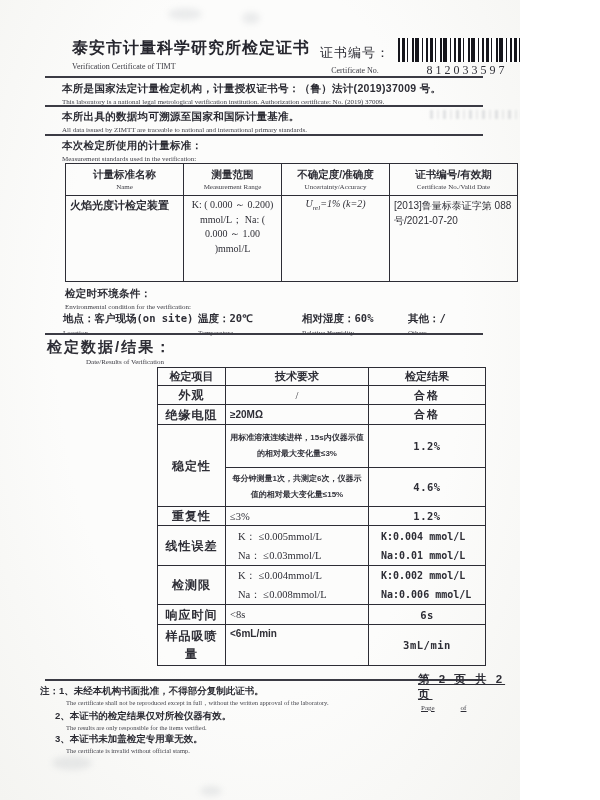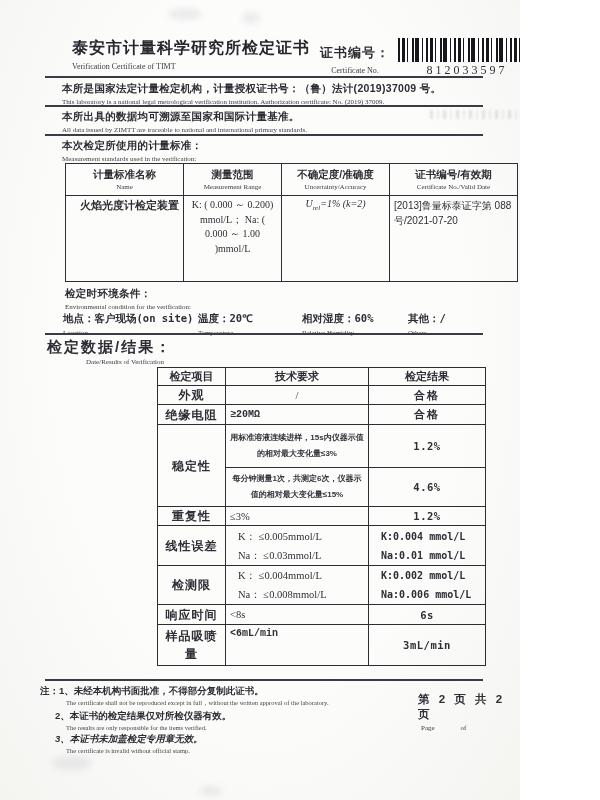--- a/index.html
+++ b/index.html
@@ -8,40 +8,40 @@
     background:radial-gradient(ellipse at 50% 42%, #fcfcfb 55%, #f4f4f1 100%);
     font-family:"Liberation Sans",sans-serif;color:#2e2e36;
   }
   .abs{position:absolute;}
   .rule{position:absolute;left:45px;right:37px;height:2px;background:#3b3b44;}
   .rule.thin{height:1.5px;}
 
   
   .hdr-title-cn{font-size:16px;font-weight:bold;letter-spacing:1px;color:#26262e;}
   .hdr-title-en{font-family:"Liberation Serif",serif;font-size:8px;color:#3a3a42;margin-top:3px;}
-  .certlabel-cn{font-size:13px;font-weight:bold;letter-spacing:1px;}
+  .certlabel-cn{font-size:13px;font-weight:normal;letter-spacing:1px;}
   .certlabel-en{font-family:"Liberation Serif",serif;font-size:8px;color:#3a3a42;text-align:center;margin-top:4px;}
   .barcode{width:138px;height:24px;
     background-image:repeating-linear-gradient(90deg,
       #16161c 0 2px,#fff 2px 4px,#16161c 4px 7px,#fff 7px 9px,
       #16161c 9px 10px,#fff 10px 14px,#16161c 14px 16px,#fff 16px 17px,
       #16161c 17px 21px,#fff 21px 24px,#16161c 24px 25px,#fff 25px 28px);}
   .barcode-num{font-family:"Liberation Serif",serif;font-size:12px;letter-spacing:3px;text-align:center;margin-top:1px;}
 
   
   .stmt-cn{font-size:10.5px;font-weight:600;letter-spacing:0.3px;color:#2c2c34;}
   .stmt-en{font-family:"Liberation Serif",serif;font-size:7px;color:#3c3c44;margin-top:2px;}
 
   
   .std-table{border-collapse:collapse;table-layout:fixed;}
   .std-table th,.std-table td{border:1.5px solid #2d2d35;padding:2px 4px;}
   .std-h-cn{font-size:10.5px;font-weight:bold;text-align:center;}
   .std-h-en{font-family:"Liberation Serif",serif;font-size:7px;font-weight:normal;color:#3a3a42;margin-top:1px;}
   .std-table td{vertical-align:top;}
-  .std-name{font-size:11px;font-weight:600;text-align:right;padding-top:5px;}
+  .std-name{font-size:11px;font-weight:600;text-align:left;padding-top:5px;}
   .std-range{font-family:"Liberation Serif",serif;font-size:10px;text-align:center;padding-top:5px;line-height:1.45;}
   .std-unc{font-family:"Liberation Serif",serif;font-style:italic;font-size:10px;text-align:center;padding-top:5px;}
   .std-unc sub{font-size:7px;}
   .std-cert{font-size:10px;font-weight:400;padding-top:5px;line-height:1.5;}
 
   
   .env-title-cn{font-size:10.5px;font-weight:600;letter-spacing:0.3px;}
   .env-title-en{font-family:"Liberation Serif",serif;font-size:7px;color:#3c3c44;margin-top:2px;}
   .env-label{font-size:10.5px;font-weight:600;}
   .env-value{font-family:"DejaVu Sans Mono",monospace;font-size:10.5px;font-weight:bold;}
@@ -49,21 +49,21 @@
 
   
   .res-title-cn{font-size:15px;font-weight:bold;letter-spacing:2px;}
   .res-title-en{font-family:"Liberation Serif",serif;font-size:7px;color:#3c3c44;margin-top:1px;padding-left:39px;}
   .res-table{border-collapse:collapse;table-layout:fixed;}
   .res-table th,.res-table td{border:1.3px solid #2d2d35;padding:0 4px;}
   .res-table th{font-size:11px;font-weight:bold;text-align:center;}
   .rt-item{font-size:12px;font-weight:600;text-align:center;letter-spacing:1px;padding:0 2px;line-height:1.5;}
   .rt-center{font-family:"Liberation Serif",serif;font-size:10.5px;text-align:center;}
   .rt-req{font-family:"Liberation Serif",serif;font-size:10.5px;text-align:left;padding-left:8px;}
-  .rt-req-mono{font-family:Liberation Mono, monospace;font-size:10px;font-weight:bold;text-align:left;padding-left:8px;}
+  .rt-req-mono{font-family:Liberation Sans, sans-serif;font-size:10px;font-weight:bold;text-align:left;padding-left:8px;}
   .rt-stab{font-size:8px;font-weight:600;line-height:1.95;text-align:center;padding:0 6px;color:#33333b;}
   .rt-pass{font-size:11px;font-weight:600;text-align:center;letter-spacing:2px;}
   .rt-val{font-family:"DejaVu Sans Mono",monospace;font-size:10.5px;font-weight:bold;text-align:center;letter-spacing:0.5px;}
   .rt-two-serif div{font-family:Liberation Serif, serif;font-size:10.5px;line-height:19px;text-align:left;padding-left:8px;}
   .rt-two-mono div{font-family:"DejaVu Sans Mono",monospace;font-size:10px;font-weight:bold;line-height:19px;text-align:left;padding-left:8px;}
 
   
   .note-line{display:flex;}
   .note-prefix{font-size:9.5px;font-weight:600;flex:0 0 auto;}
   .note-cn{font-size:9.5px;font-weight:600;color:#2c2c34;}
@@ -257,24 +257,24 @@
   <div class="rule thin" style="top:679px;"></div>
 
   <div class="abs" style="left:40px;top:685px;width:370px;">
     <div class="note-line">
       <span class="note-prefix">注：</span>
       <span class="note-cn">1、未经本机构书面批准，不得部分复制此证书。</span>
     </div>
     <div class="note-en" style="margin-left:26px;">The certificate shall not be reproduced except in full，without the written approval of the laboratory.</div>
     <div class="note-cn" style="margin-left:15px;">2、本证书的检定结果仅对所检仪器有效。</div>
     <div class="note-en" style="margin-left:26px;">The results are only responsible for the items verified.</div>
-    <div class="note-cn" style="margin-left:15px;font-style:italic;">3、本证书未加盖检定专用章无效。</div>
+    <div class="note-cn" style="margin-left:15px;">3、本证书未加盖检定专用章无效。</div>
     <div class="note-en" style="margin-left:26px;">The certificate is invalid without official stamp.</div>
   </div>
 
-  <div class="abs" style="left:418px;top:692px;">
+  <div class="abs" style="left:418px;top:672px;text-decoration:underline;">
     <div class="page-cn">第 2 页 共 2 页</div>
     <div class="page-en">
       <span>Page</span><span class="of">of</span>
     </div>
   </div>
 
 </div>
 
 </body></html>

